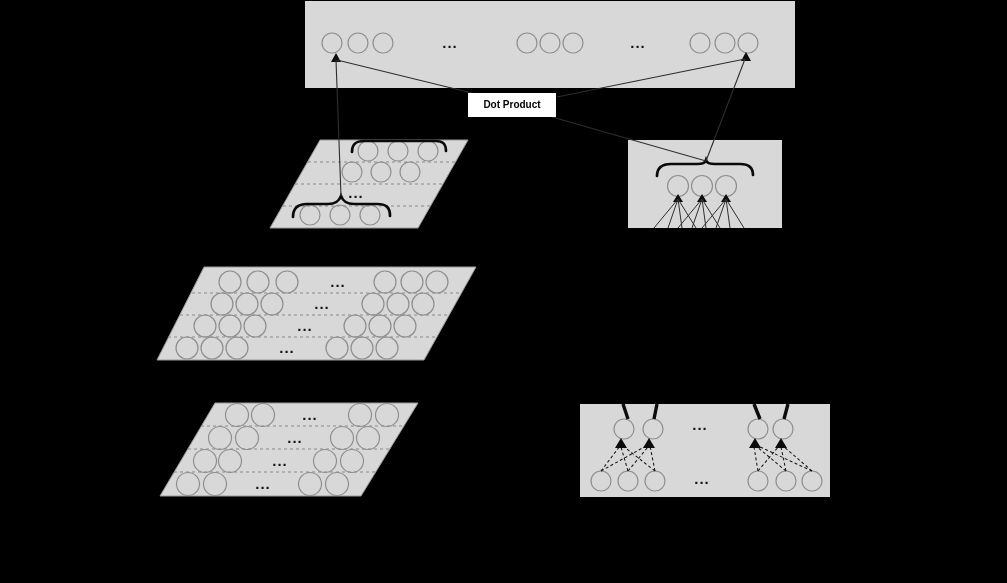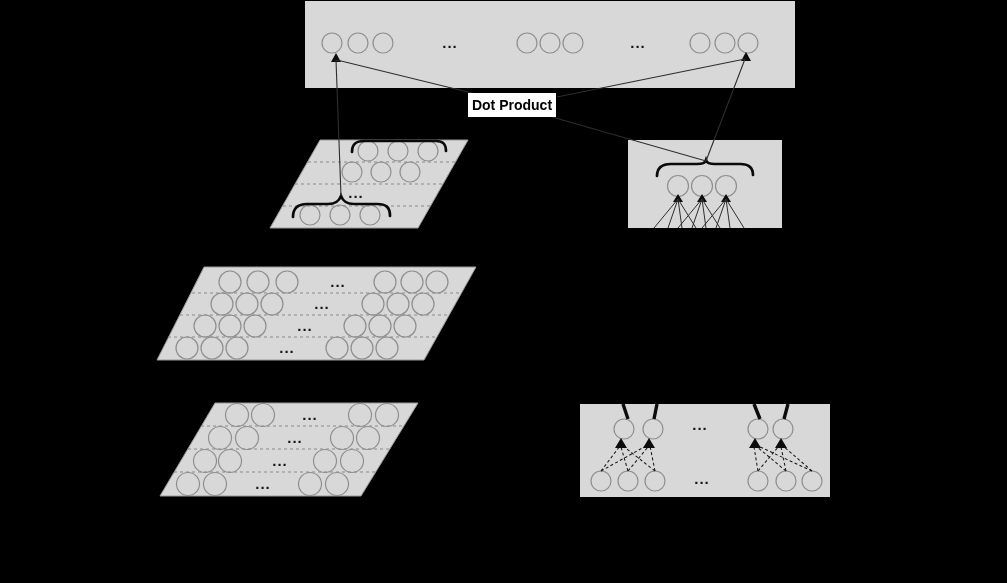--- a/index.html
+++ b/index.html
@@ -12,21 +12,21 @@
   .unit{fill:none;stroke:#8f8f8f;stroke-width:1.2;}
   .dots{font-family:"Liberation Sans",sans-serif;font-weight:bold;font-size:15px;
         fill:#141414;text-anchor:middle;letter-spacing:1px;}
   .conn{stroke:#2e2e2e;stroke-width:1.1;fill:none;}
   .brace{stroke:#0a0a0a;stroke-width:2.7;fill:none;stroke-linecap:round;}
   .fan{stroke:#2f2f2f;stroke-width:1;fill:none;}
   .wedge{stroke:#0c0c0c;stroke-width:3.4;fill:none;stroke-linecap:butt;}
   .dasharrow{stroke:#161616;stroke-width:1.05;stroke-dasharray:3 2.4;fill:none;}
   .ah{fill:#0c0c0c;stroke:none;}
   .dot-label{position:absolute;left:468px;top:93px;width:88px;height:24px;
-             background:#ffffff;color:#000000;font-weight:bold;font-size:14px;
+             background:#ffffff;color:#000000;font-weight:bold;font-size:10px;
              line-height:24px;text-align:center;z-index:5;}
 </style>
 </head>
 <body>
 
 <div class="canvas">
   <svg width="1007" height="583" viewBox="0 0 1007 583">
 
     <g>
       <rect class="panel" x="305" y="1" width="490" height="87"></rect>

